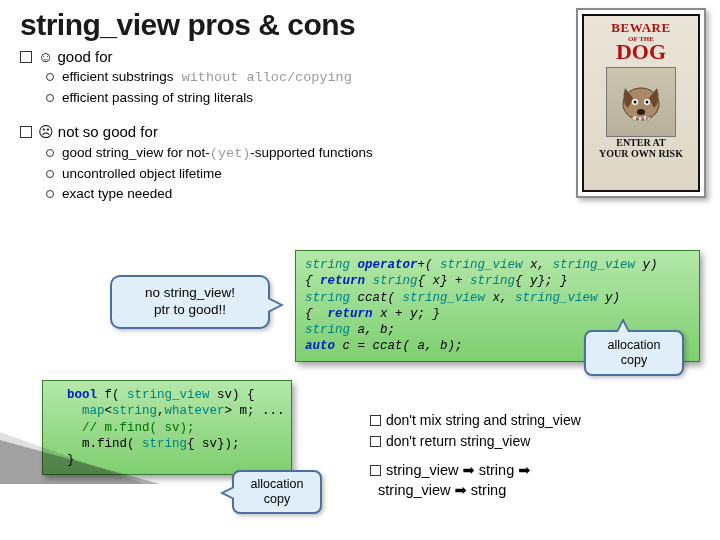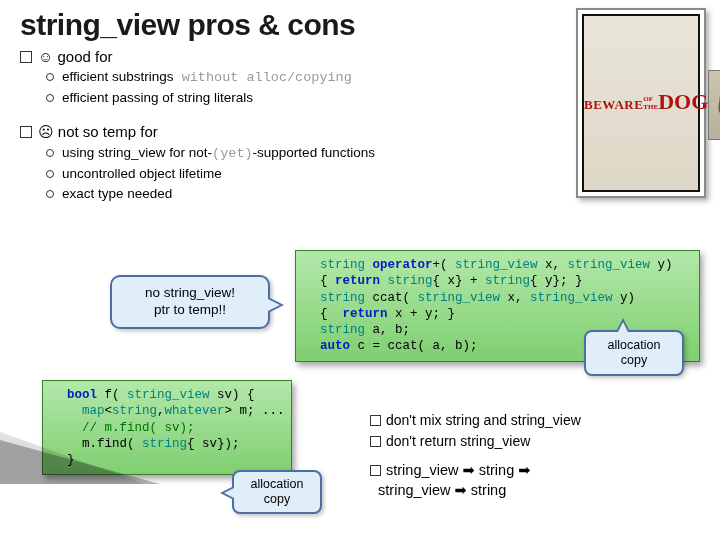--- a/index.html
+++ b/index.html
@@ -1,36 +1,36 @@
 <!DOCTYPE html>
 <html><head>
 <meta charset="utf-8">
 <style>
   * { box-sizing: border-box; margin: 0; padding: 0; }
   html, body { width: 720px; height: 540px; font-family: Verdana, Geneva, sans-serif; background: #fff; color: #000; overflow: hidden; }
   .slide { position: relative; width: 720px; height: 484px; padding: 8px 20px; }
   .title { font-size: 30px; font-weight: 900; color: #1a1a1a; letter-spacing: -0.5px; margin-bottom: 6px; }
   .poster { position: absolute; top: 8px; right: 14px; width: 130px; height: 190px; background: #fff; border: 2px solid #8a8a8a; box-shadow: 3px 3px 5px rgba(0,0,0,0.3); }
-  .poster-inner { position: absolute; inset: 4px; border: 2px solid #111; background: linear-gradient(#e9e5d8,#ddd7c7); display: flex; flex-direction: row; align-items: center; }
+  .poster-inner { position: absolute; inset: 4px; border: 2px solid #111; background: linear-gradient(#e9e5d8,#ddd7c7); display: flex; flex-direction: column; align-items: center; }
   .poster .beware { font-family: Georgia, serif; font-weight: 900; color: #b01010; font-size: 13px; margin-top: 4px; letter-spacing: 0.5px; }
   .poster .ofthe { font-family: Georgia, serif; font-weight: 700; color: #b01010; font-size: 7px; margin-top: -1px; }
   .poster .dog { font-family: Georgia, serif; font-weight: 900; color: #b01010; font-size: 22px; line-height: 1; margin-top: -2px; }
   .poster .dogface { width: 70px; height: 70px; margin-top: 4px; background: linear-gradient(#cbc4af,#b8b09a); border: 1px solid #777; display: flex; align-items: center; justify-content: center; }
   .poster .enter { font-family: Georgia, serif; font-weight: 900; color: #111; font-size: 10px; text-align: center; line-height: 1.1; }
   .content { width: 510px; }
   .h1 { font-size: 15px; font-weight: 500; margin: 6px 0 2px 0; }
   .h1 .box { display: inline-block; width: 12px; height: 12px; border: 1px solid #333; vertical-align: -1px; margin-right: 6px; }
   .sub { font-size: 13.5px; margin-left: 26px; line-height: 1.5; }
   .sub .ring { display: inline-block; width: 8px; height: 8px; border: 1px solid #333; border-radius: 50%; vertical-align: 0; margin-right: 8px; }
   .grey { color: #9a9a9a; font-family: Liberation Mono, monospace; }
   .callout1 { position: absolute; left: 110px; top: 275px; width: 160px; height: 54px; background: #dfeef9; border: 2px solid #4a6fa0; border-radius: 10px; display: flex; align-items: center; justify-content: center; text-align: center; font-size: 13.5px; line-height: 1.25; box-shadow: 2px 2px 4px rgba(0,0,0,0.25); }
   .callout1::after { content: ""; position: absolute; right: -16px; top: 20px; width: 0; height: 0; border-top: 8px solid transparent; border-bottom: 8px solid transparent; border-left: 16px solid #4a6fa0; }
   .callout1::before { content: ""; position: absolute; right: -12px; top: 21px; width: 0; height: 0; border-top: 7px solid transparent; border-bottom: 7px solid transparent; border-left: 14px solid #dfeef9; z-index: 1; }
   .code { font-family: "Courier New", monospace; font-size: 12.5px; line-height: 1.3; white-space: pre; }
-  .codeblock1 { position: absolute; left: 295px; top: 250px; width: 405px; padding: 6px 24px; background: linear-gradient(#b3e8aa,#7fcf70); border: 1px solid #3a7f2e; box-shadow: 3px 4px 6px rgba(0,0,0,0.35); }
+  .codeblock1 { position: absolute; left: 295px; top: 250px; width: 405px; padding: 6px 9px; background: linear-gradient(#b3e8aa,#7fcf70); border: 1px solid #3a7f2e; box-shadow: 3px 4px 6px rgba(0,0,0,0.35); font-style: italic; }
   .codeblock2 { position: absolute; left: 42px; top: 380px; width: 250px; padding: 6px 24px; background: linear-gradient(#b3e8aa,#7fcf70); border: 1px solid #3a7f2e; box-shadow: 3px 4px 6px rgba(0,0,0,0.35); }
   .kw-blue { color: #0020c0; font-weight: bold; }
   .kw-teal { color: #008080; }
   .cmt { color: #007000; }
   .alloc1 { position: absolute; left: 584px; top: 330px; width: 100px; height: 46px; background: #dfeef9; border: 2px solid #4a6fa0; border-radius: 8px; display: flex; align-items: center; justify-content: center; text-align: center; font-size: 12.5px; line-height: 1.2; box-shadow: 2px 2px 4px rgba(0,0,0,0.25); }
   .alloc1::before { content: ""; position: absolute; left: 30px; top: -14px; width: 0; height: 0; border-left: 7px solid transparent; border-right: 7px solid transparent; border-bottom: 14px solid #4a6fa0; }
   .alloc1::after { content: ""; position: absolute; left: 31px; top: -10px; width: 0; height: 0; border-left: 6px solid transparent; border-right: 6px solid transparent; border-bottom: 12px solid #dfeef9; }
   .alloc2 { position: absolute; left: 232px; top: 470px; width: 90px; height: 44px; background: #dfeef9; border: 2px solid #4a6fa0; border-radius: 8px; display: flex; align-items: center; justify-content: center; text-align: center; font-size: 12.5px; line-height: 1.2; box-shadow: 2px 2px 4px rgba(0,0,0,0.25); }
   .alloc2::before { content: ""; position: absolute; left: -14px; top: 14px; width: 0; height: 0; border-top: 7px solid transparent; border-bottom: 7px solid transparent; border-right: 14px solid #4a6fa0; }
   .alloc2::after { content: ""; position: absolute; left: -10px; top: 15px; width: 0; height: 0; border-top: 6px solid transparent; border-bottom: 6px solid transparent; border-right: 12px solid #dfeef9; }
@@ -68,28 +68,28 @@
       <div class="enter" style="white-space:pre;">ENTER AT
 YOUR OWN RISK</div>
     </div>
   </div>
 
   <div class="content">
     <div class="h1"><span class="box"></span><span>☺ good for</span></div>
     <div class="sub"><span class="ring"></span><span>efficient substrings</span><span class="grey"> without alloc/copying</span></div>
     <div class="sub"><span class="ring"></span><span>efficient passing of string literals</span></div>
 
-    <div class="h1" style="margin-top:14px;"><span class="box"></span><span>☹ not so temp for</span></div>
-    <div class="sub"><span class="ring"></span><span>using string_view for not-</span><span class="grey">(yet)</span><span>-supported functions</span></div>
+    <div class="h1" style="margin-top:14px;"><span class="box"></span><span>☹ not so good for</span></div>
+    <div class="sub"><span class="ring"></span><span>good string_view for not-</span><span class="grey">(yet)</span><span>-supported functions</span></div>
     <div class="sub"><span class="ring"></span><span>uncontrolled object lifetime</span></div>
     <div class="sub"><span class="ring"></span><span>exact type needed</span></div>
   </div>
 
   <div class="callout1" style="white-space:pre;">no string_view!
-ptr to temp!!</div>
+ptr to good!!</div>
 
   <div class="codeblock1">
     <div class="code"><span class="kw-teal">string</span> <span class="kw-blue">operator</span>+( <span class="kw-teal">string_view</span> x, <span class="kw-teal">string_view</span> y)
 { <span class="kw-blue">return</span> <span class="kw-teal">string</span>{ x} + <span class="kw-teal">string</span>{ y}; }
 <span class="kw-teal">string</span> ccat( <span class="kw-teal">string_view</span> x, <span class="kw-teal">string_view</span> y)
 {  <span class="kw-blue">return</span> x + y; }
 <span class="kw-teal">string</span> a, b;
 <span class="kw-blue">auto</span> c = ccat( a, b);</div>
   </div>
 

